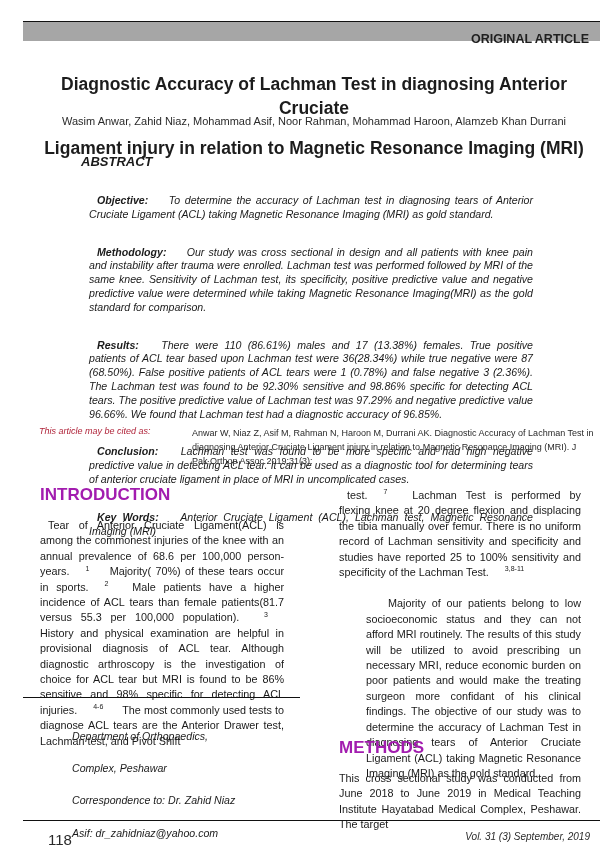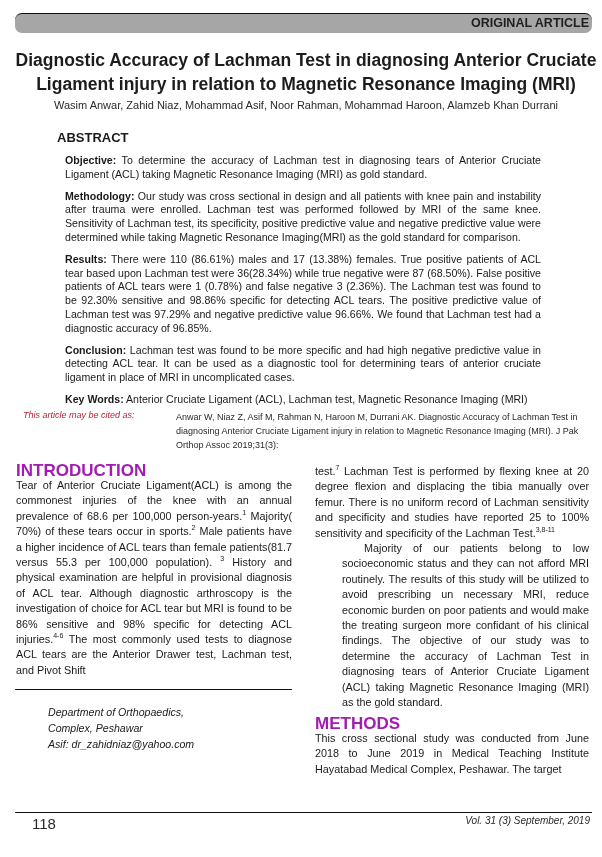--- a/index.html
+++ b/index.html
@@ -1,15 +1,15 @@
 <!DOCTYPE html>
 <html><head>
   <meta charset="utf-8">
   <style>
-    * { box-sizing: border-box; margin: 0; padding: 0; border-radius: 7px; }
+    * { box-sizing: border-box; margin: 0; padding: 8px; }
     html, body { width: 602px; height: 857px; background: #ffffff; overflow: hidden; }
     body { position: relative; font-family: "Liberation Sans", "DejaVu Sans", sans-serif; color: #1a1a1a; }
 
     .header-bar {
       position: absolute; left: 15px; top: 13px; width: 577px; height: 20px;
       background: #a6a6a6; border-top: 1.5px solid #111;
     }
     .header-label {
       position: absolute; right: 3px; top: 2px;
       font-size: 12.5px; font-weight: bold; color: #1f1f1f; letter-spacing: 0px;
@@ -19,21 +19,21 @@
       position: absolute; left: 10px; top: 48px; width: 592px;
       text-align: center; font-size: 17.5px; font-weight: bold; line-height: 24px; color: #1c1c1c;
     }
     .authors {
       position: absolute; left: 10px; top: 99px; width: 592px;
       text-align: center; font-size: 11px; color: #2a2a2a;
     }
 
     .abstract {
       position: absolute; left: 57px; top: 130px; width: 492px;
-      font-size: 10.6px; line-height: 13.8px; text-align: justify; color: #1a1a1a;
+      font-size: 10.6px; line-height: 13.8px; text-align: justify; color: #1a1a1a; font-style: italic;
     }
     .abstract-heading { font-size: 13px; font-weight: bold; line-height: 16px; margin-bottom: 0px; color: #1a1a1a; }
     .abstract p { margin: 8px; }
     .abstract .label { font-weight: bold; }
 
     .citation-label {
       position: absolute; left: 23px; top: 410px;
       font-size: 9px; font-style: italic; color: #b0243a;
     }
     .citation-text {
@@ -115,18 +115,19 @@
 
 <div class="methods-block">
   <div class="section-heading">METHODS</div>
   <p>This cross sectional study was conducted from June 2018 to June 2019 in Medical Teaching Institute Hayatabad Medical Complex, Peshawar. The target</p>
 </div>
 
 <div class="left-separator"></div>
 <div class="affiliation">
   <div>Department of Orthopaedics,</div>
   <div>Complex, Peshawar</div>
+  <div>Correspondence to: Dr. Zahid Niaz</div>
   <div>Asif: dr_zahidniaz@yahoo.com</div>
 </div>
 
 <div class="footer-line"></div>
 <div class="page-number">118</div>
 <div class="volume-info">Vol. 31 (3) September, 2019</div>
 
 </body></html>

